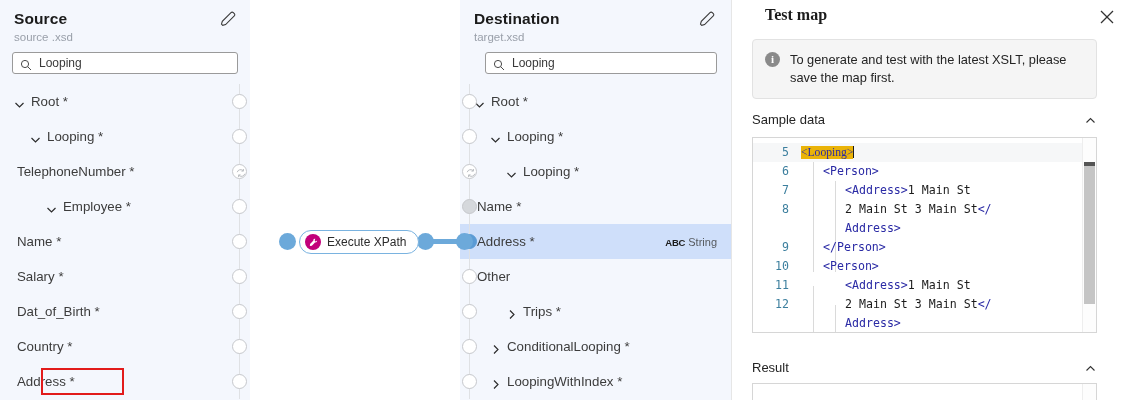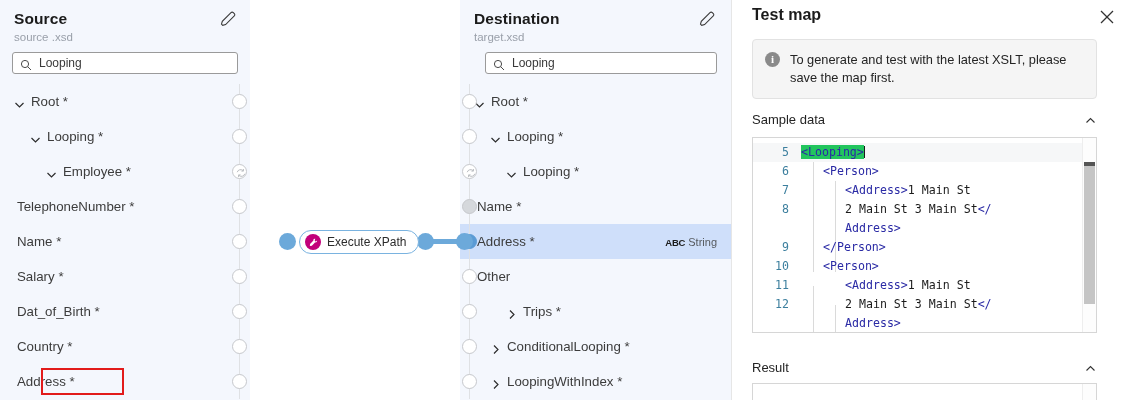--- a/index.html
+++ b/index.html
@@ -62,21 +62,21 @@
   .node .nlbl{font-size:12px;color:#2b2b2b;white-space:nowrap;}
   .port{position:absolute;width:17px;height:17px;border-radius:50%;background:#6ca9da;z-index:3;}
   .wire{position:absolute;height:5px;background:#6ca9da;z-index:2;}
 
   
   .annot{position:absolute;border:2.5px solid #e21b1b;box-sizing:border-box;z-index:6;pointer-events:none;}
 
   
   .tm{position:absolute;left:731px;top:0;width:399px;height:400px;background:#ffffff;
       border-left:1px solid #e6e6e6;box-sizing:border-box;}
-  .tm-title{position:absolute;left:20px;top:6px;font-size:16px;font-weight:bold;color:#1b1b1b;}
+  .tm-title{position:absolute;left:33px;top:6px;font-size:16px;font-weight:bold;color:#1b1b1b;font-family:Liberation Serif, serif;}
   .tm-close{position:absolute;right:14px;top:8px;width:18px;height:18px;cursor:pointer;}
   .infobar{position:absolute;left:20px;top:39px;width:345px;min-height:56px;
            background:#f5f5f5;border:1px solid #e2e2e2;border-radius:4px;
            display:flex;align-items:flex-start;padding:11px 12px;box-sizing:border-box;}
   .infobar .i-ic{width:15px;height:15px;border-radius:50%;background:#8a8a8a;
                  color:#fff;font-size:11px;font-weight:bold;line-height:15px;text-align:center;
                  flex:0 0 auto;margin-right:10px;margin-top:1px;font-family:"Liberation Serif",serif;}
   .infobar .i-tx{font-size:12.8px;color:#242424;line-height:18px;}
 
   .sect{position:absolute;left:20px;width:345px;}
@@ -88,21 +88,21 @@
           border:1px solid #d6d6d6;box-sizing:border-box;overflow:hidden;}
   .code{position:absolute;left:0;top:5px;right:0;font-family:"DejaVu Sans Mono","Liberation Mono",monospace;
         font-size:11.6px;line-height:19px;white-space:pre;}
   .cl{position:relative;height:19px;}
   .cl.cur{background:#f6f7f8;}
   .ln{position:absolute;left:0;width:36px;text-align:right;color:#3c7f9e;}
   .ctext{position:absolute;left:48px;color:#1b1b1b;}
   .tg{color:#2a2aa5;}
   .guide{position:absolute;width:1px;background:#dadada;}
   .caret{display:inline-block;width:1px;height:12px;background:#1b1b1b;vertical-align:-2px;}
-  .selhl{background:#22c55e;}
+  .selhl{background:#eab308;font-family:Liberation Serif, serif;}
   .vsb{position:absolute;right:0;top:0;width:14px;height:100%;background:#fdfdfd;border-left:1px solid #eee;box-sizing:border-box;cursor:pointer;}
   .vsb-th{position:absolute;left:1px;width:11px;background:#c5c5c5;cursor:pointer;}
   .vsb-mk{position:absolute;left:1px;width:11px;height:6px;background:#555;}
 </style>
 </head>
 <body>
 
 <div class="app">
 
   <div class="panel" id="src-panel" style="left:0;width:250px;">
@@ -130,28 +130,28 @@
               <polyline points="1.5,4 5.5,8 9.5,4" fill="none" stroke="#2b2b2b" stroke-width="1.15"></polyline>
             </svg></span>
           <span class="lbl">Root *</span>
         </div>
         <div class="row d1">
           <span class="chev"><svg viewBox="0 0 11 11" width="11" height="11">
               <polyline points="1.5,4 5.5,8 9.5,4" fill="none" stroke="#2b2b2b" stroke-width="1.15"></polyline>
             </svg></span>
           <span class="lbl">Looping *</span>
         </div>
+        <div class="row d3 nochev">
+          <span class="lbl">TelephoneNumber *</span>
+        </div>
         <div class="row d2">
           <span class="chev"><svg viewBox="0 0 11 11" width="11" height="11">
               <polyline points="1.5,4 5.5,8 9.5,4" fill="none" stroke="#2b2b2b" stroke-width="1.15"></polyline>
             </svg></span>
           <span class="lbl">Employee *</span>
-        </div>
-        <div class="row d3 nochev">
-          <span class="lbl">TelephoneNumber *</span>
         </div>
         <div class="row d3 nochev">
           <span class="lbl">Name *</span>
         </div>
         <div class="row d3 nochev">
           <span class="lbl">Salary *</span>
         </div>
         <div class="row d3 nochev">
           <span class="lbl">Dat_of_Birth *</span>
         </div>

